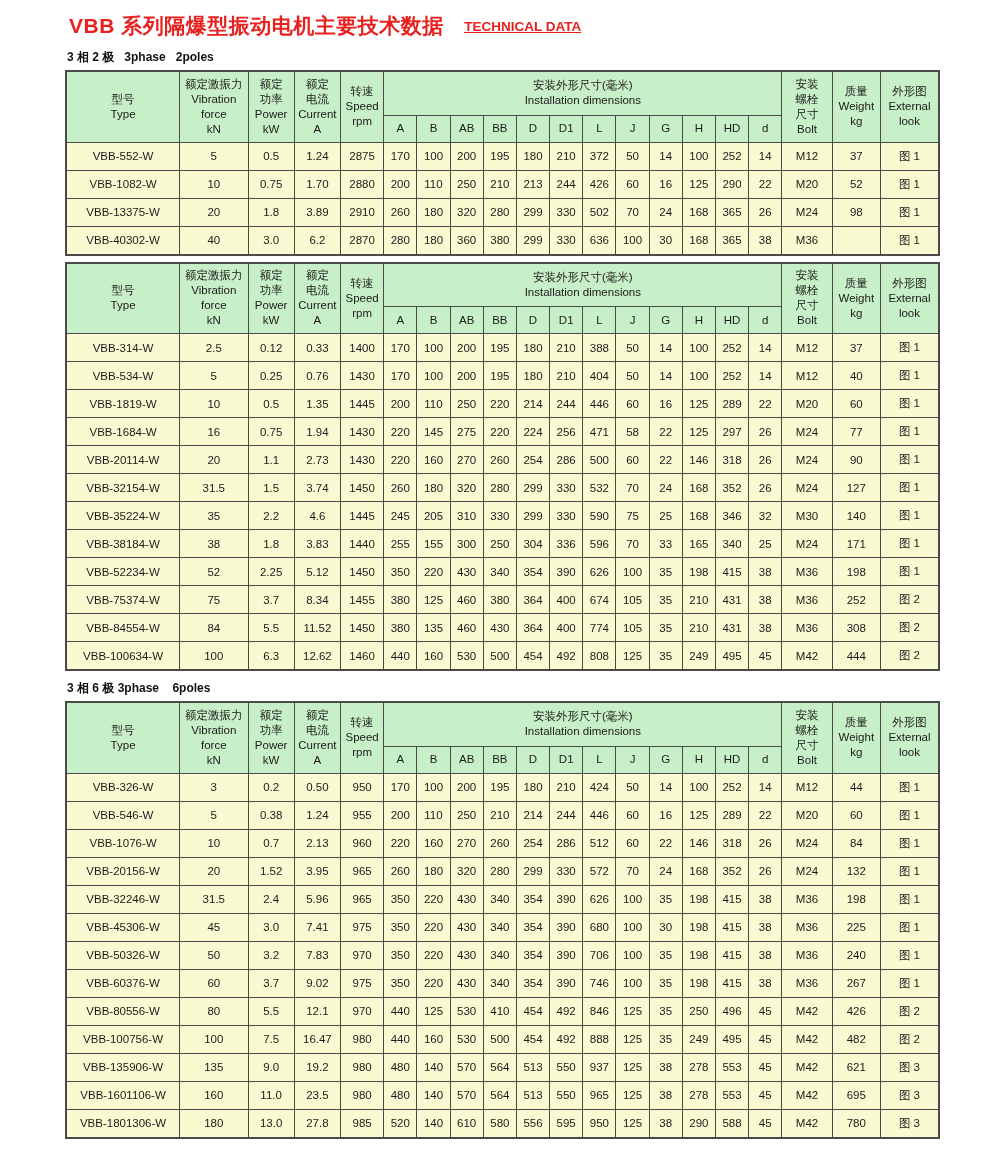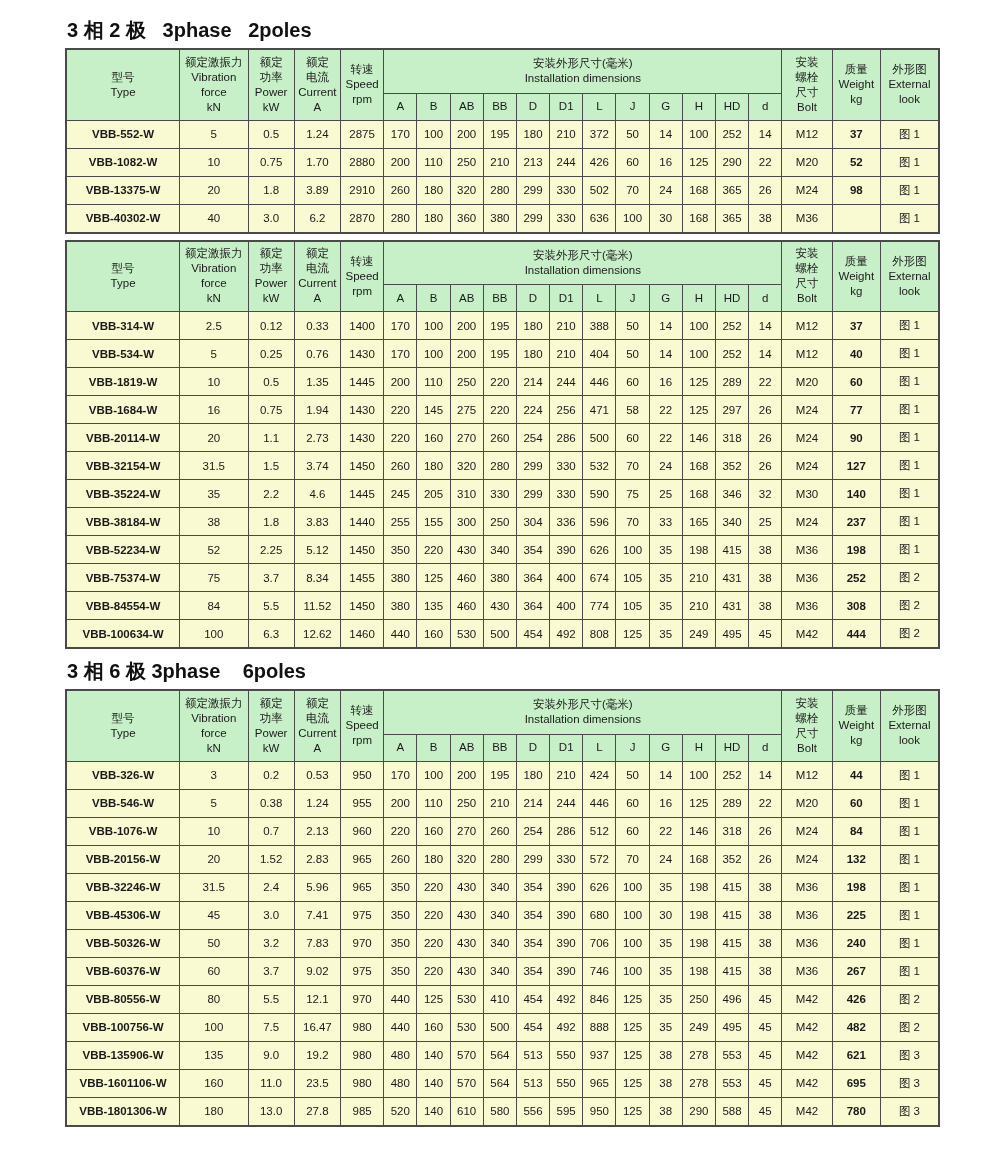--- a/index.html
+++ b/index.html
@@ -23,21 +23,21 @@
   .page-subtitle {
     display: inline-block;
     margin-left: 16px;
     font-size: 13.5px;
     font-weight: bold;
     color: var(--title-red, #e8201e);
     text-decoration: underline;
     vertical-align: 2px;
   }
   .section-heading {
-    font-size: 20px;
+    font-size: 12px;
     font-weight: 600;
     color: #111;
     margin: 9px 0 4px 2px;
     white-space: pre;
   }
   table.spec {
     border-collapse: collapse;
     table-layout: fixed;
     width: 875px;
     border: 2px solid #4a4a4a;
@@ -57,27 +57,31 @@
     line-height: 1.3;
     white-space: pre-line;
   }
   table.spec thead tr.top-row { height: 44px; }
   table.spec thead tr.dim-row { height: 27px; }
   table.spec td {
     background: var(--row-yellow, #fafad2);
     font-size: 11.5px;
     height: 27px;
   }
-  table.spec td.type-cell { font-weight: bold; }
-  table.spec td.weight-cell { font-weight: bold; }
+  table.spec td.type-cell { font-weight: normal; }
+  table.spec td.weight-cell { font-weight: normal; }
 </style>
 </head>
 <body>
 
 <div class="page">
+  <div class="title-row">
+    <h1 class="page-title">VBB 系列隔爆型振动电机主要技术数据</h1>
+    <span class="page-subtitle">TECHNICAL DATA</span>
+  </div>
   <div id="sections">
       <div class="section-heading">3 相 2 极   3phase   2poles</div>
       <table class="spec">
         <colgroup>
           <col style="width: 113px;">
           <col style="width: 68px;">
           <col style="width: 46px;">
           <col style="width: 46px;">
           <col style="width: 43px;">
           <col style="width: 33px;">
@@ -471,21 +475,21 @@
             <td>250</td>
             <td>304</td>
             <td>336</td>
             <td>596</td>
             <td>70</td>
             <td>33</td>
             <td>165</td>
             <td>340</td>
             <td>25</td>
             <td>M24</td>
-            <td class="weight-cell">237</td>
+            <td class="weight-cell">171</td>
             <td>图 1</td>
           </tr>
           <tr>
             <td class="type-cell">VBB-52234-W</td>
             <td>52</td>
             <td>2.25</td>
             <td>5.12</td>
             <td>1450</td>
             <td>350</td>
             <td>220</td>
@@ -640,21 +644,21 @@
             <th>H</th>
             <th>HD</th>
             <th>d</th>
           </tr>
         </thead>
         <tbody>
           <tr>
             <td class="type-cell">VBB-326-W</td>
             <td>3</td>
             <td>0.2</td>
-            <td>0.53</td>
+            <td>0.50</td>
             <td>950</td>
             <td>170</td>
             <td>100</td>
             <td>200</td>
             <td>195</td>
             <td>180</td>
             <td>210</td>
             <td>424</td>
             <td>50</td>
             <td>14</td>
@@ -706,21 +710,21 @@
             <td>318</td>
             <td>26</td>
             <td>M24</td>
             <td class="weight-cell">84</td>
             <td>图 1</td>
           </tr>
           <tr>
             <td class="type-cell">VBB-20156-W</td>
             <td>20</td>
             <td>1.52</td>
-            <td>2.83</td>
+            <td>3.95</td>
             <td>965</td>
             <td>260</td>
             <td>180</td>
             <td>320</td>
             <td>280</td>
             <td>299</td>
             <td>330</td>
             <td>572</td>
             <td>70</td>
             <td>24</td>

